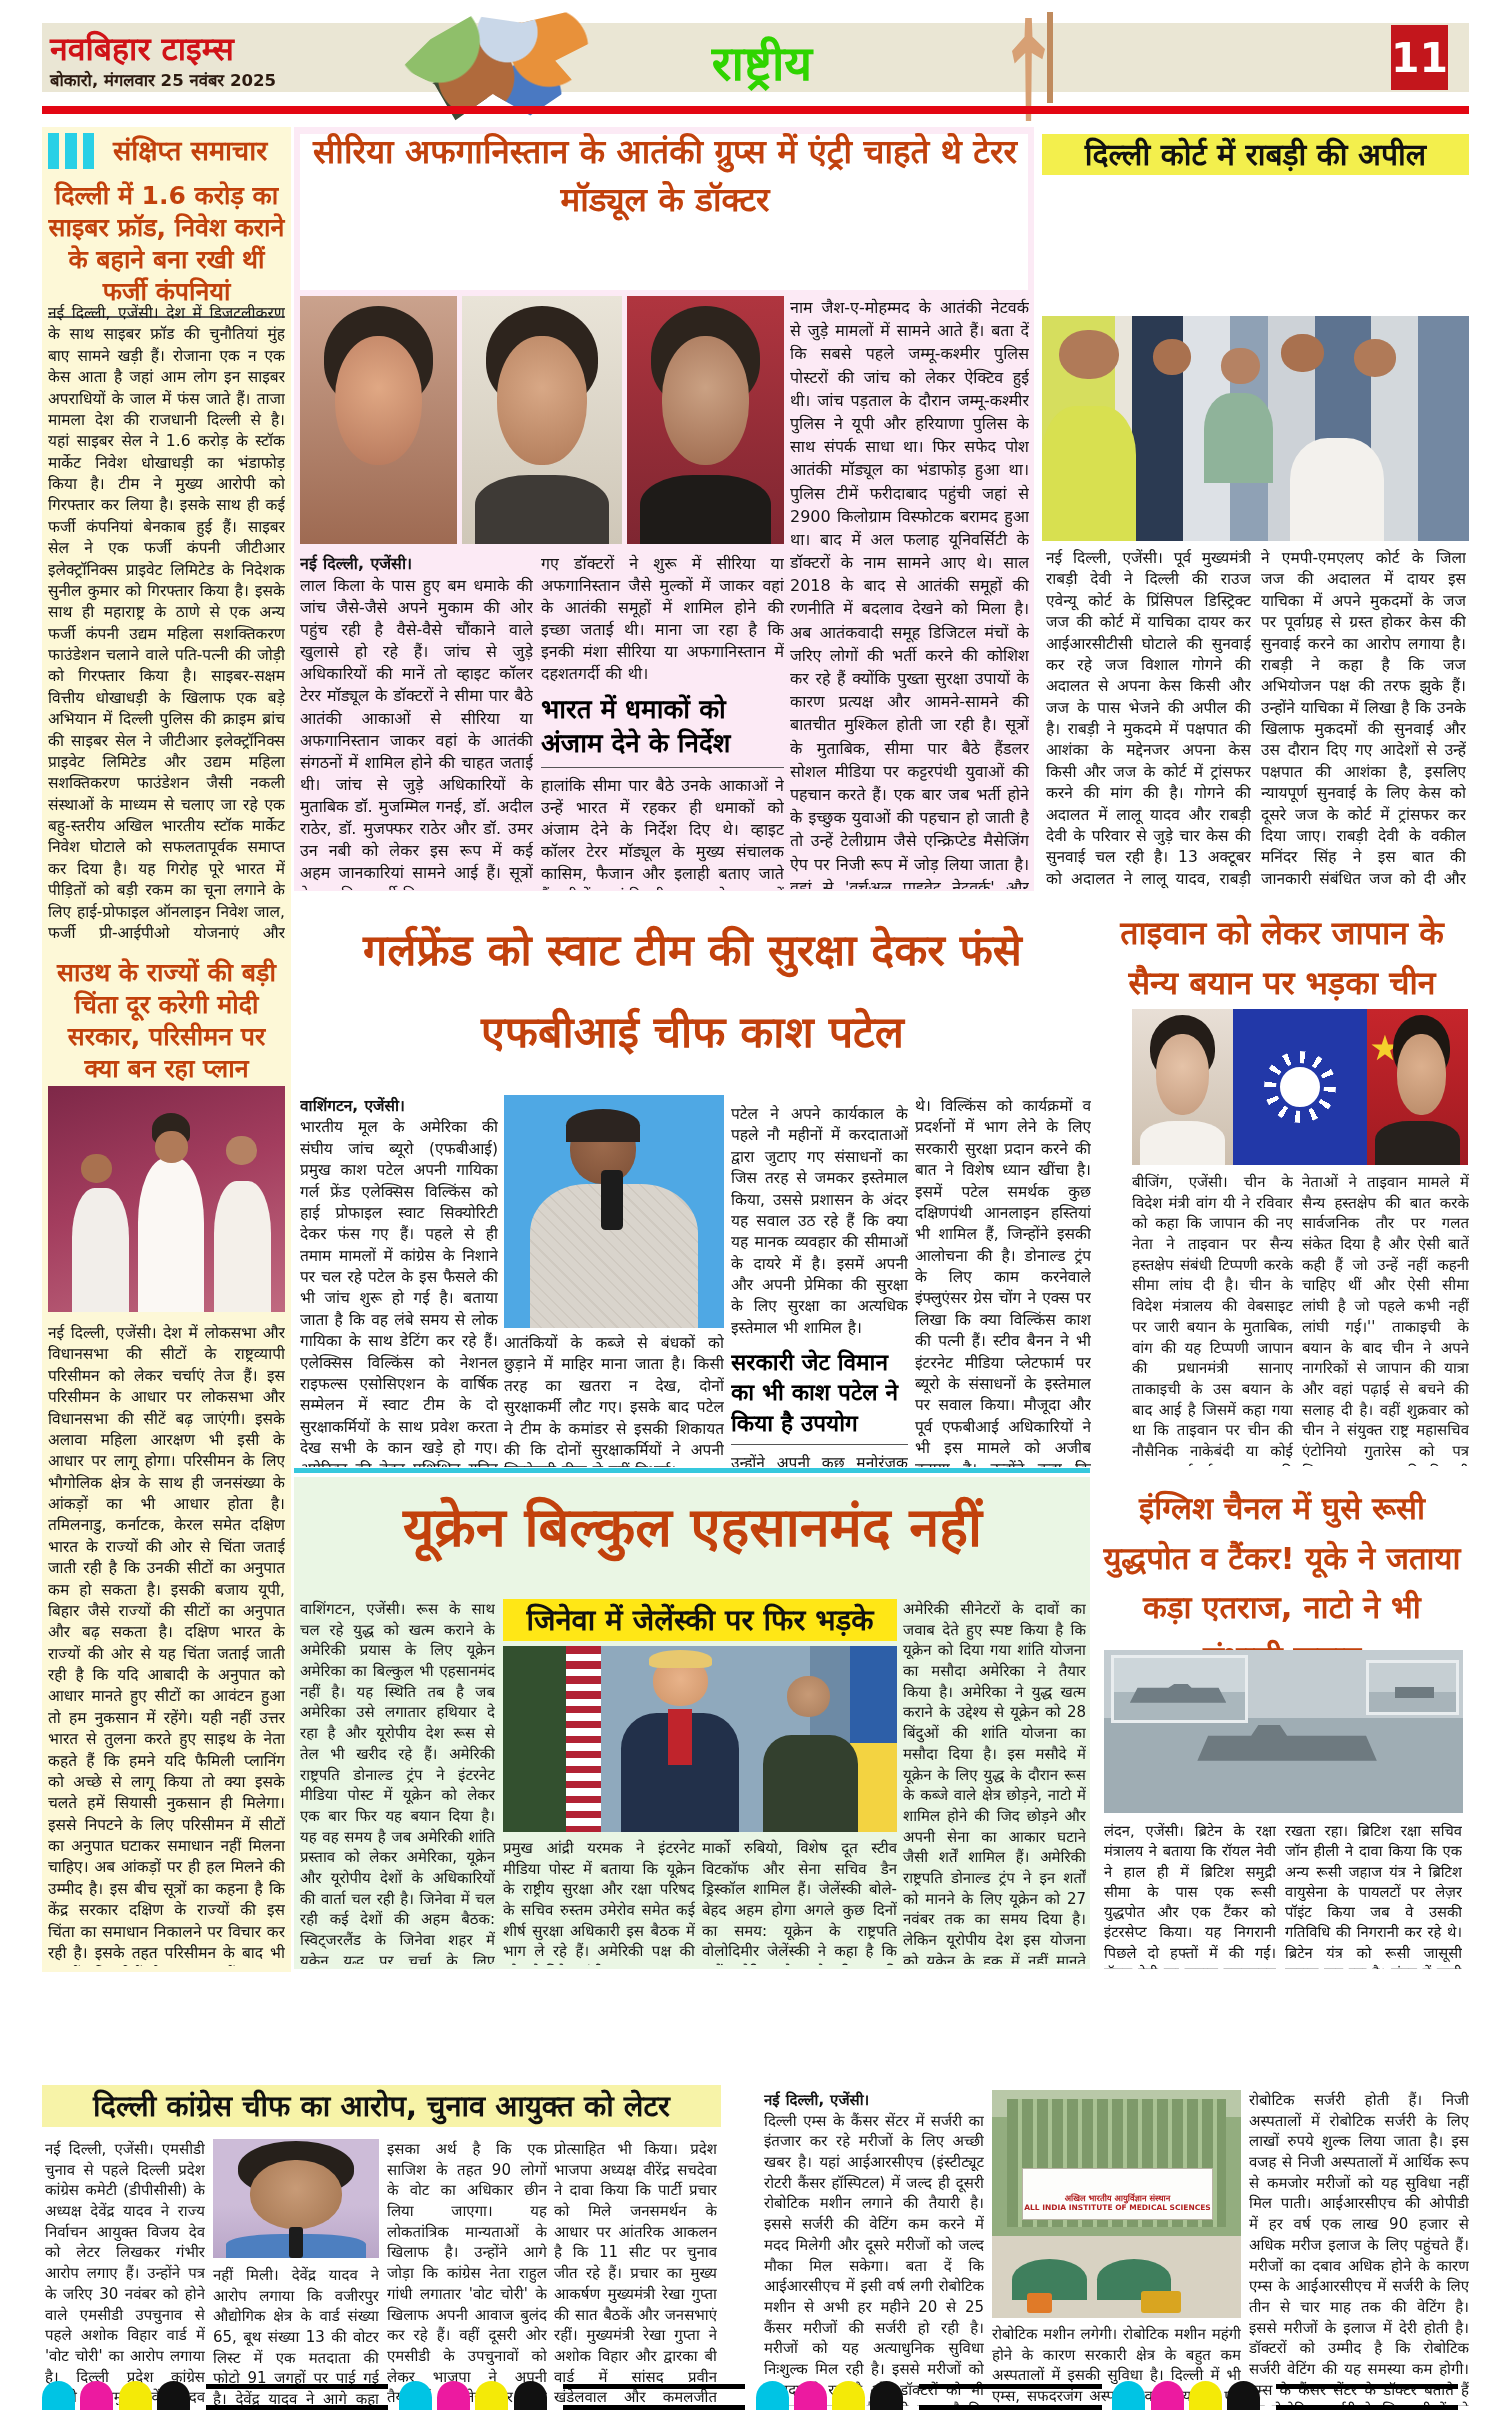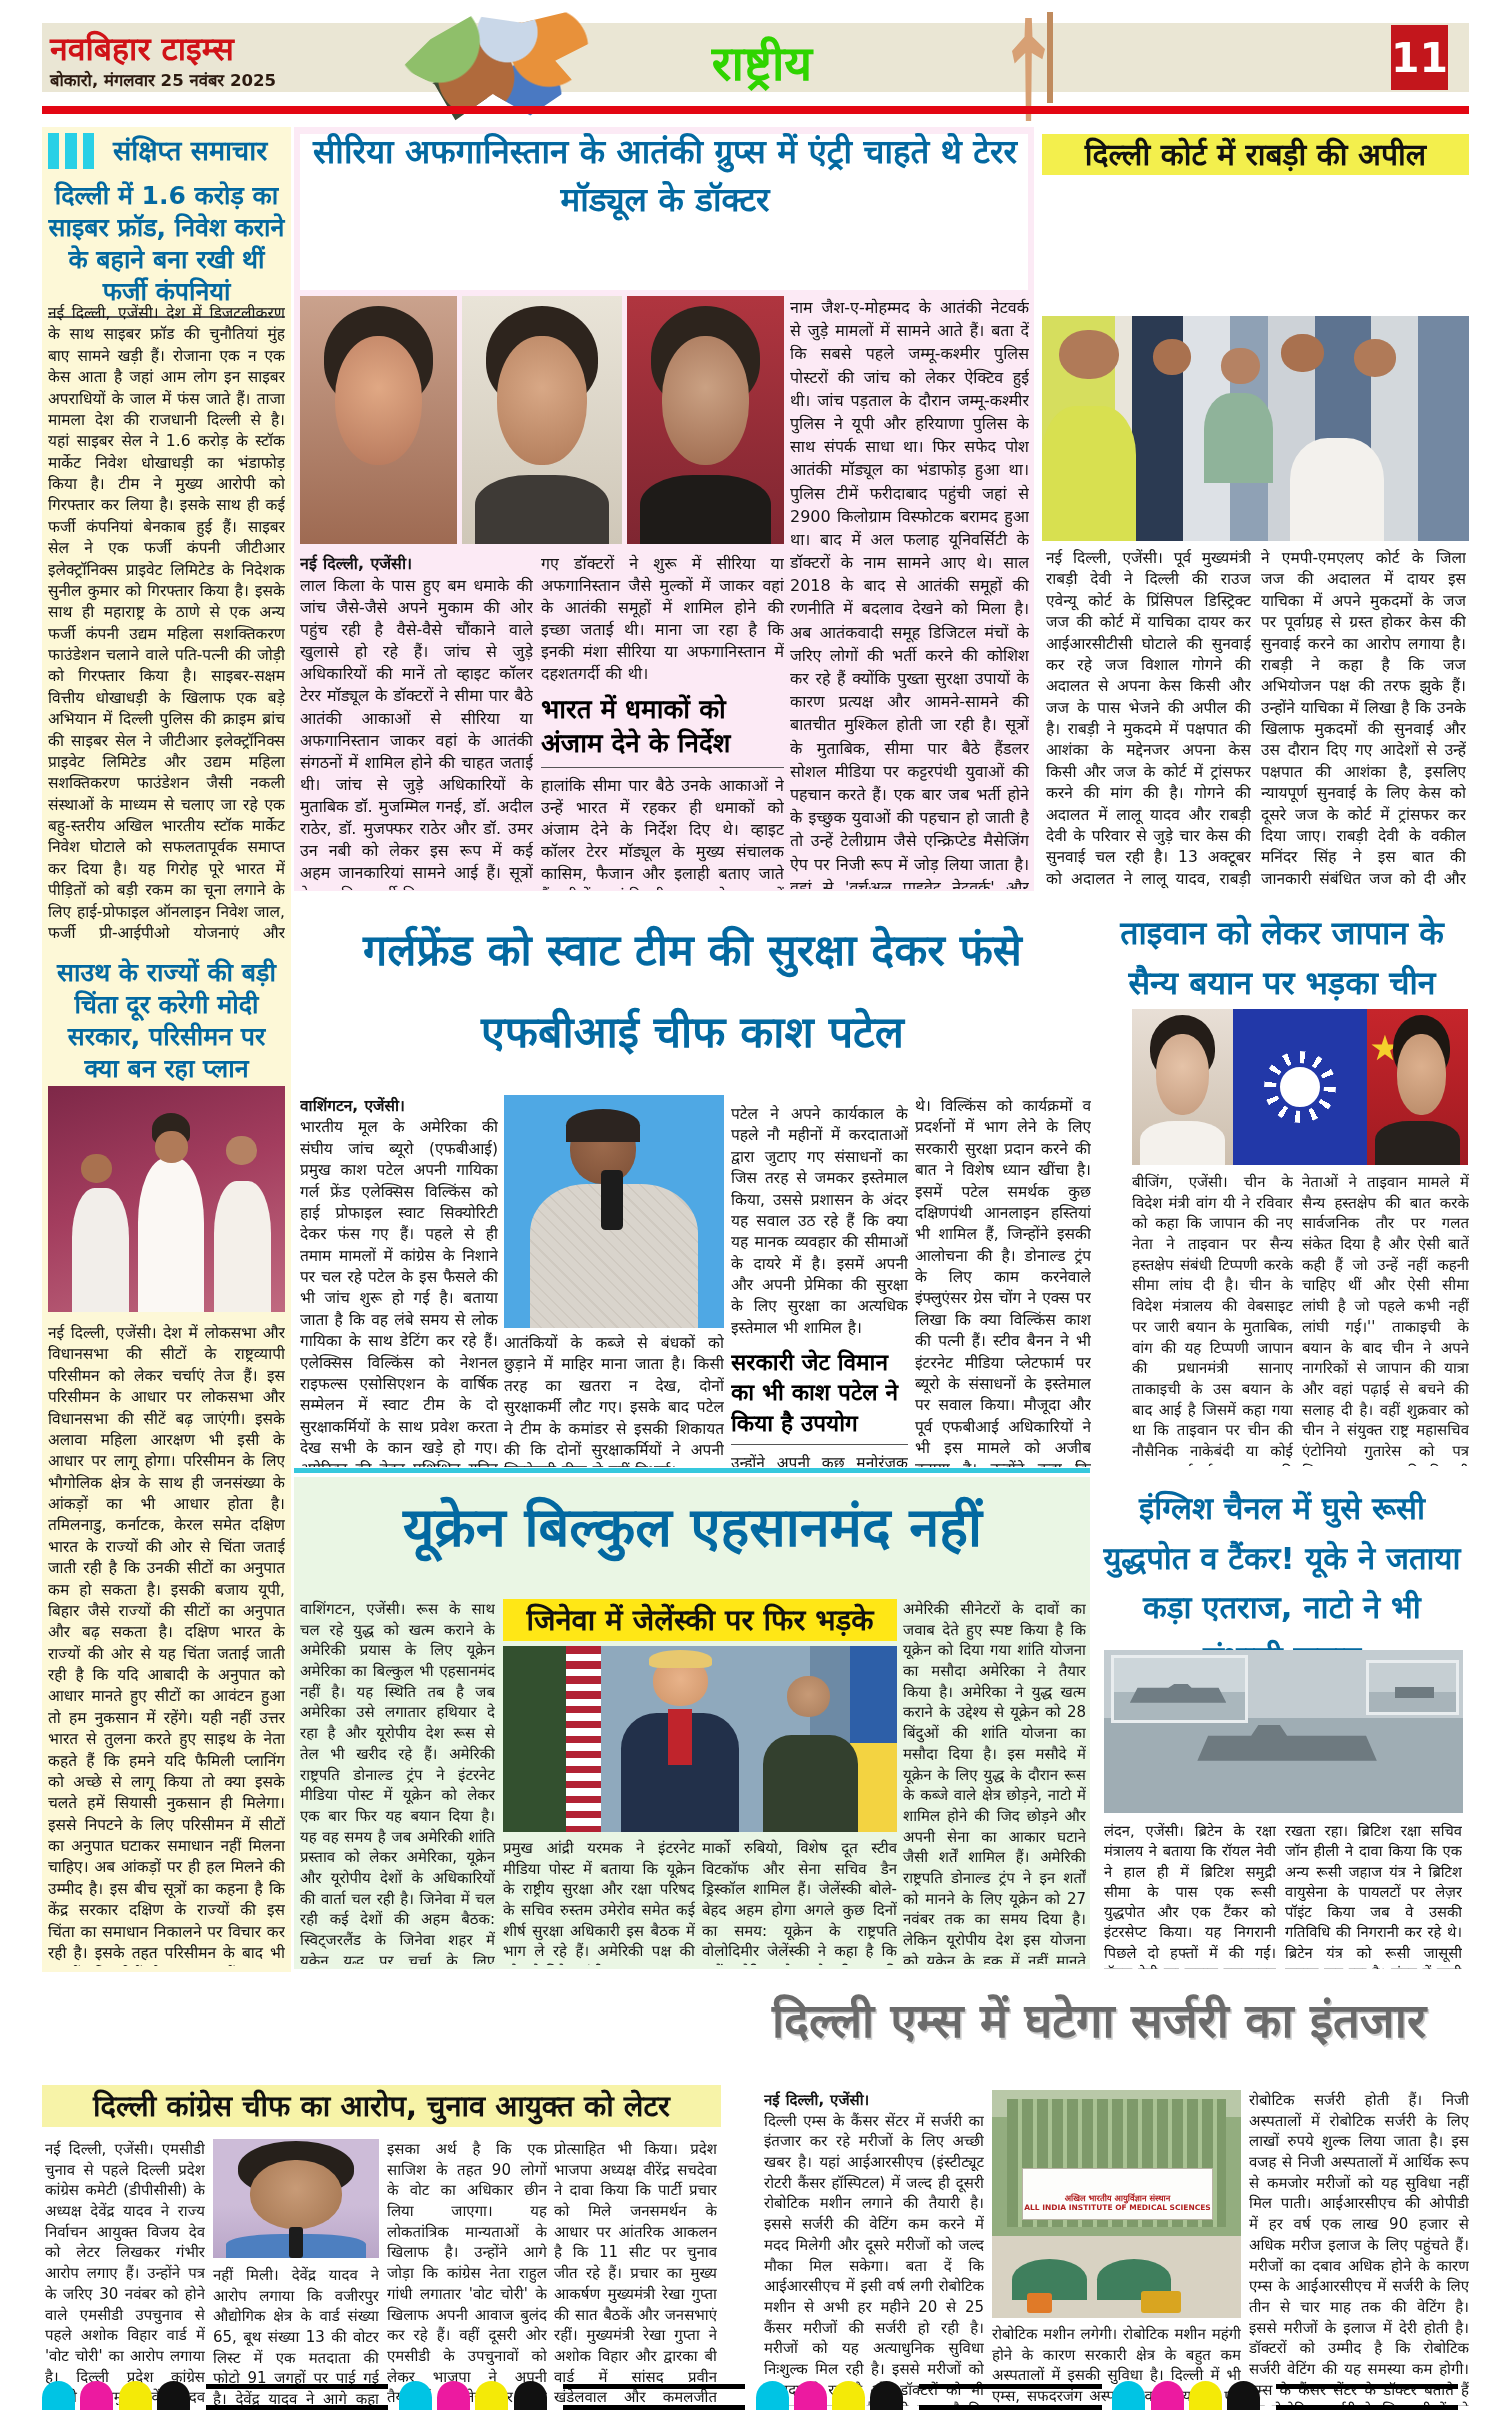--- a/index.html
+++ b/index.html
@@ -1,20 +1,20 @@
 <!DOCTYPE html>
 <html style="font-size:12px"><head>
 <meta charset="utf-8">
 <style>
   html,body{margin:0;padding:0;background:#f2f2f2;}
   #page{position:relative;width:1510px;height:2426px;background:#ffffff;font-family:"DejaVu Sans",sans-serif;overflow:hidden;}
   .abs{position:absolute;}
   .col{position:absolute;text-align:justify;font-size:15px;line-height:1.38;color:#141414;overflow:hidden;word-spacing:0.8px;}
   .byline{font-weight:bold;}
-  .hl{position:absolute;font-weight:bold;color:#0369a1;text-align:center;line-height:1.28;}
+  .hl{position:absolute;font-weight:bold;color:#c2410c;text-align:center;line-height:1.28;}
   .kicker{position:absolute;font-weight:bold;text-align:center;color:#111;}
   .photo{position:absolute;overflow:hidden;background:#cfcac2;}
   .dome{width:33px;height:29px;border-radius:16.6px 16.6px 0 0;margin-right:5.3px;}
   .dline{flex:1;height:16px;border-top:5.3px solid #000;border-bottom:5.3px solid #000;margin:0 10.6px;align-self:flex-end;}
   .face-hair{position:absolute;left:15%;top:4%;width:70%;height:42%;border-radius:50% 50% 45% 45%;background:#2d241d;}
   .face-skin{position:absolute;left:22%;top:16%;width:56%;height:52%;border-radius:48%;background:radial-gradient(circle at 50% 40%,#d8a886,#b07a58);}
   .shirt{position:absolute;left:8%;bottom:-2%;width:84%;height:30%;border-radius:40% 40% 0 0;}
   .sep-underline{border-bottom:2.3px solid #5a5a5a;text-align:center;}
 </style>
 </head>
@@ -186,21 +186,20 @@
   <div class="photo" style="left:213px;top:2139px;width:166px;height:119px;background:linear-gradient(180deg,#cdbcd8 0 55%,#b9a6c8 100%);">
     <div class="face-hair" style="top:2%;height:46%;background:#26201b;"></div>
     <div class="face-skin" style="top:18%;height:58%;background:radial-gradient(circle at 50% 42%,#c89b77,#a3744f);"></div>
     <div class="shirt" style="height:22%;background:#4d7fc0;"></div>
     <div class="abs" style="left:46%;bottom:0;width:8%;height:26%;background:#1c1c1c;border-radius:3px;"></div>
   </div>
   <div class="col" style="left:213px;top:2265px;width:166px;height:140px;font-size:15px;">नहीं मिली। देवेंद्र यादव ने आरोप लगाया कि वजीरपुर औद्योगिक क्षेत्र के वार्ड संख्या 65, बूथ संख्या 13 की वोटर लिस्ट में एक मतदाता की फोटो 91 जगहों पर पाई गई है। देवेंद्र यादव ने आगे कहा कि वजीरपुर औद्योगिक क्षेत्र में अधिकतर मजदूर रहते हैं।</div>
   <div class="col" style="left:387px;top:2139px;width:160px;height:266px;font-size:15px;">इसका अर्थ है कि एक साजिश के तहत 90 लोगों के वोट का अधिकार छीन लिया जाएगा। यह लोकतांत्रिक मान्यताओं के खिलाफ है। उन्होंने आगे जोड़ा कि कांग्रेस नेता राहुल गांधी लगातार 'वोट चोरी' के खिलाफ अपनी आवाज बुलंद कर रहे हैं। वहीं दूसरी ओर एमसीडी के उपचुनावों को लेकर भाजपा ने अपनी तैयारियों को तेज कर दिया है। भाजपा ने रविवार को डोर टू डोर जनसंपर्क अभियान चलाया। साथ ही, लोगों को मत डालने के लिए</div>
   <div class="col" style="left:554px;top:2139px;width:163px;height:266px;font-size:15px;">प्रोत्साहित भी किया। प्रदेश भाजपा अध्यक्ष वीरेंद्र सचदेवा ने दावा किया कि पार्टी प्रचार को मिले जनसमर्थन के आधार पर आंतरिक आकलन है कि 11 सीट पर चुनाव जीत रहे हैं। प्रचार का मुख्य आकर्षण मुख्यमंत्री रेखा गुप्ता की सात बैठकें और जनसभाएं रहीं। मुख्यमंत्री रेखा गुप्ता ने अशोक विहार और द्वारका बी वार्ड में सांसद प्रवीन खंडेलवाल और कमलजीत सहरावत के साथ लोगों को संबोधित किया। इसके</div>
 
-  <div class="hl" style="left:729px;top:1993px;width:740px;font-size:47px;line-height:1.2;color:#6b6b6b;text-shadow:1.5px 1.5px 0 #cfcfcf;">दिल्ली एम्स में घटेगा सर्जरी का इंतजार</div>
   <div class="col" style="left:764px;top:2090px;width:220px;height:316px;font-size:15px;">
     <span class="byline">नई दिल्ली, एजेंसी।</span><br>
     <span>दिल्ली एम्स के कैंसर सेंटर में सर्जरी का इंतजार कर रहे मरीजों के लिए अच्छी खबर है। यहां आईआरसीएच (इंस्टीट्यूट रोटरी कैंसर हॉस्पिटल) में जल्द ही दूसरी रोबोटिक मशीन लगाने की तैयारी है। इससे सर्जरी की वेटिंग कम करने में मदद मिलेगी और दूसरे मरीजों को जल्द मौका मिल सकेगा। बता दें कि आईआरसीएच में इसी वर्ष लगी रोबोटिक मशीन से अभी हर महीने 20 से 25 कैंसर मरीजों की सर्जरी हो रही है। मरीजों को यह अत्याधुनिक सुविधा निःशुल्क मिल रही है। इससे मरीजों को फायदा हो रहा है और डॉक्टरों को भी यह रास आ रही है। यही वजह है कि एक वर्ष के भीतर ही कैंसर सेंटर के लिए दूसरी रोबोटिक मशीन खरीदने की प्रक्रिया शुरू कर दी गई है। 19.75 करोड़ की लागत से यह</span>
   </div>
   <div class="photo" style="left:992px;top:2090px;width:249px;height:228px;background:linear-gradient(180deg,#b9c8a8 0 12%,#93ad7f 12% 64%,#d8d2c2 64% 100%);">
     <div class="abs" style="left:6%;top:4%;width:88%;height:56%;background:repeating-linear-gradient(90deg,#7e9a6a 0 10.6px,#a9c293 10.6px 15px),#8aa476;"></div>
     <div class="abs" style="left:12%;top:34%;width:76%;height:22%;background:#fdfdfb;border:1.5px solid #b8b2a4;display:flex;flex-direction:column;align-items:center;justify-content:center;">
       <span style="font-size:8.3px;color:#b02020;font-weight:bold;white-space:nowrap;margin-top:16px;">अखिल भारतीय आयुर्विज्ञान संस्थान</span>
       <span style="font-size:7.5px;color:#b02020;font-weight:bold;white-space:nowrap;">ALL INDIA INSTITUTE OF MEDICAL SCIENCES</span>
     </div>

